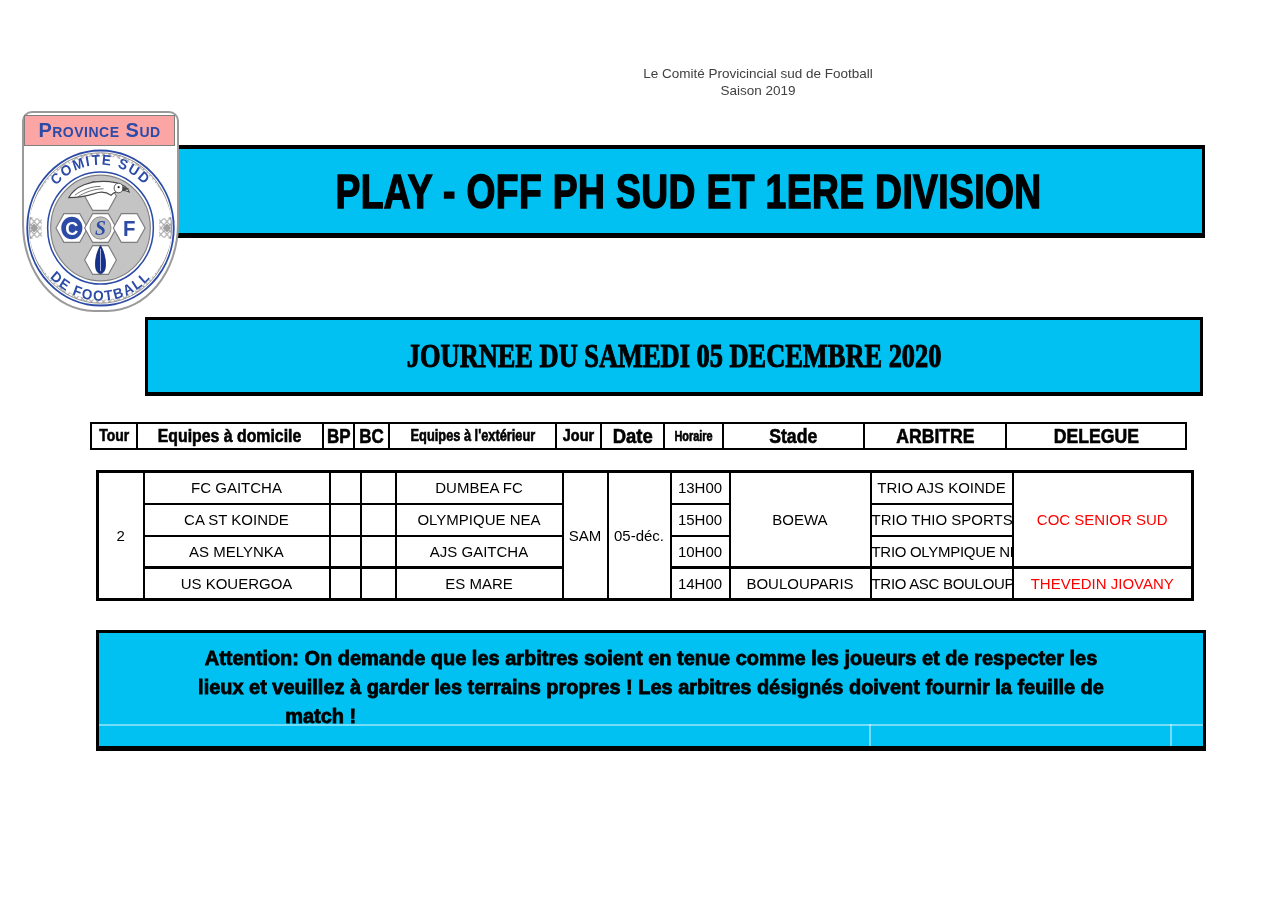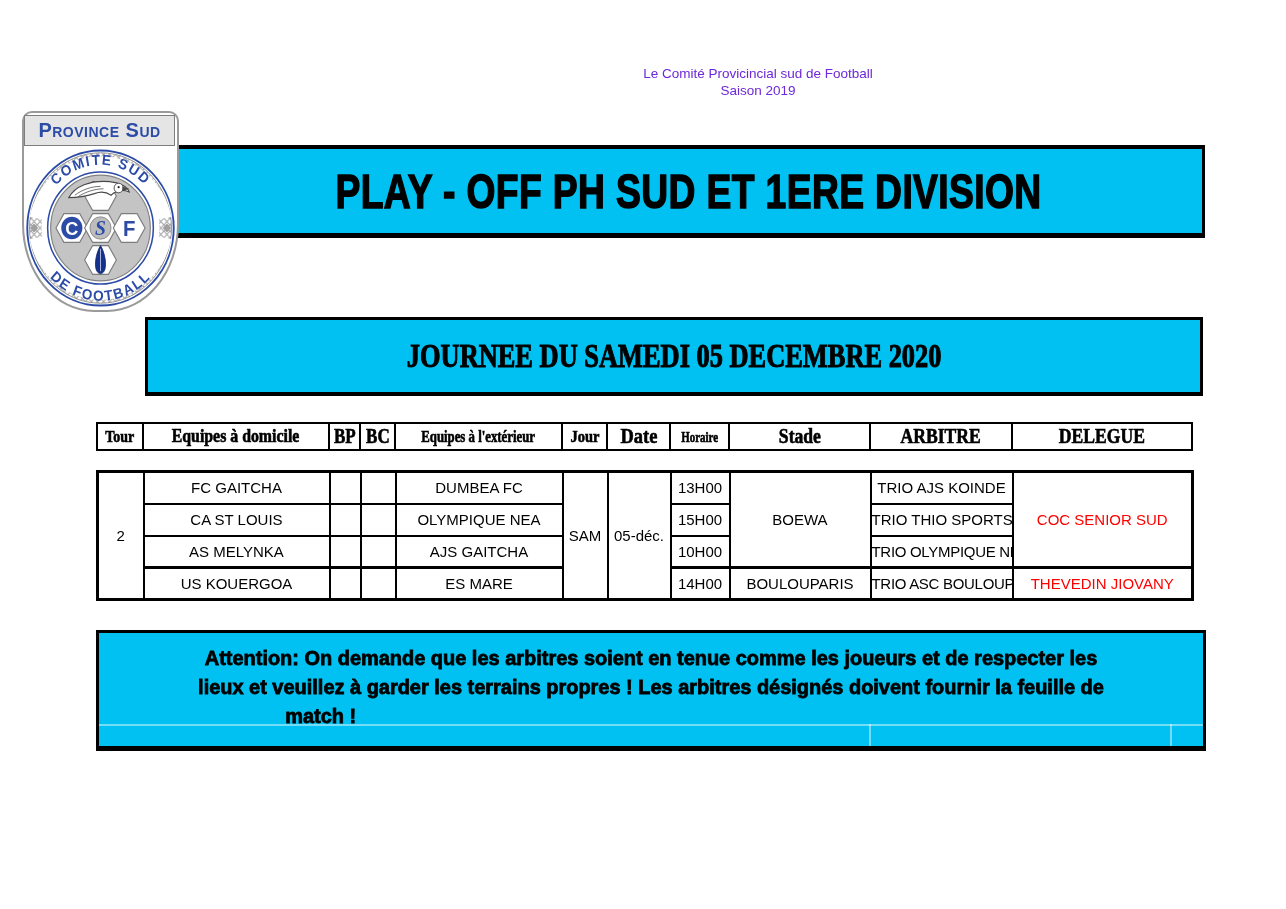--- a/index.html
+++ b/index.html
@@ -1,46 +1,46 @@
 <!DOCTYPE html>
 <html><head>
 <meta charset="utf-8">
 <style>
   html,body{margin:0;padding:0;background:#fff;}
   .page{position:relative;width:1286px;height:909px;background:#fff;overflow:hidden;
         font-family:"Liberation Sans",sans-serif;color:#000;}
 
   
   .org{position:absolute;top:66px;left:758px;transform:translateX(-50%);
-       text-align:center;font-size:13.5px;line-height:16.5px;color:#6d28d9;white-space:nowrap;}
+       text-align:center;font-size:13.5px;line-height:16.5px;color:#404040;white-space:nowrap;}
 
   
   .banner{position:absolute;background:#00c1f1;border:3px solid #000;box-sizing:border-box;
           display:flex;align-items:center;justify-content:center;}
   .banner-title{left:172px;top:145px;width:1033px;height:93px;border-top-width:4px;border-bottom-width:5px;z-index:1;}
   .banner-title .txt{font-size:49px;font-weight:bold;letter-spacing:.5px;white-space:nowrap;
                      transform:scaleX(.76);-webkit-text-stroke:1.5px #000;}
   .banner-matchday{left:145px;top:317px;width:1058px;height:79px;border-bottom-width:4px;font-family:Liberation Serif, serif;}
   .banner-matchday .txt{font-size:33px;font-weight:bold;white-space:nowrap;
                         transform:scaleX(.8);-webkit-text-stroke:1px #000;}
 
   
   .logo{position:absolute;left:22px;top:111px;width:157px;height:201px;z-index:5;}
   .shield{position:absolute;inset:0;background:#fff;border:2px solid #9a9a9a;box-sizing:border-box;
           border-radius:10px 10px 72px 72px / 10px 10px 88px 88px;}
-  .logo-banner{position:absolute;left:2px;top:4px;width:151px;height:31px;background:#e5e5e5;
+  .logo-banner{position:absolute;left:2px;top:4px;width:151px;height:31px;background:#fca5a5;
                border:1px solid #7e7e7e;box-sizing:border-box;display:flex;align-items:center;justify-content:center;}
   .logo-banner span{font-variant:small-caps;font-weight:bold;font-size:20px;color:#2b4ba6;letter-spacing:.5px;}
   .badge{position:absolute;left:3px;top:37px;width:151px;height:160px;}
 
   
   .sched{position:absolute;border-collapse:collapse;table-layout:fixed;background:#fff;}
   .sched td{border:2px solid #000;text-align:center;vertical-align:middle;padding:0;
             overflow:hidden;white-space:nowrap;}
-  .hdr{left:96px;top:422px;width:1095px;font-family:Liberation Serif, serif;}
+  .hdr{left:90px;top:422px;width:1095px;}
   .hdr td{height:24px;}
   .cond{display:inline-block;white-space:nowrap;font-weight:bold;transform:scaleX(var(--sx,.85));
         -webkit-text-stroke:.6px #000;}
   .h-tour{--sx:.82;font-size:17px}
   .h-dom{--sx:.88;font-size:18px}
   .h-bp{--sx:.85;font-size:20px}
   .h-ext{--sx:.8;font-size:16px}
   .h-jour{--sx:.85;font-size:17px}
   .h-date{--sx:.88;font-size:21px}
   .h-hor{--sx:.78;font-size:14px}
@@ -195,21 +195,21 @@
       <td></td>
       <td>DUMBEA FC</td>
       <td rowspan="4" class="cell-jour">SAM</td>
       <td rowspan="4" class="cell-date">05-déc.</td>
       <td>13H00</td>
       <td rowspan="3">BOEWA</td>
       <td class="fs14">TRIO AJS KOINDE</td>
       <td rowspan="3" class="cell-red">COC SENIOR SUD</td>
     </tr>
     <tr>
-      <td>CA ST LOUIS</td>
+      <td>CA ST KOINDE</td>
       <td></td>
       <td></td>
       <td>OLYMPIQUE NEA</td>
       <td>15H00</td>
       <td class="fs14">TRIO THIO SPORTS</td>
     </tr>
     <tr>
       <td>AS MELYNKA</td>
       <td></td>
       <td></td>

